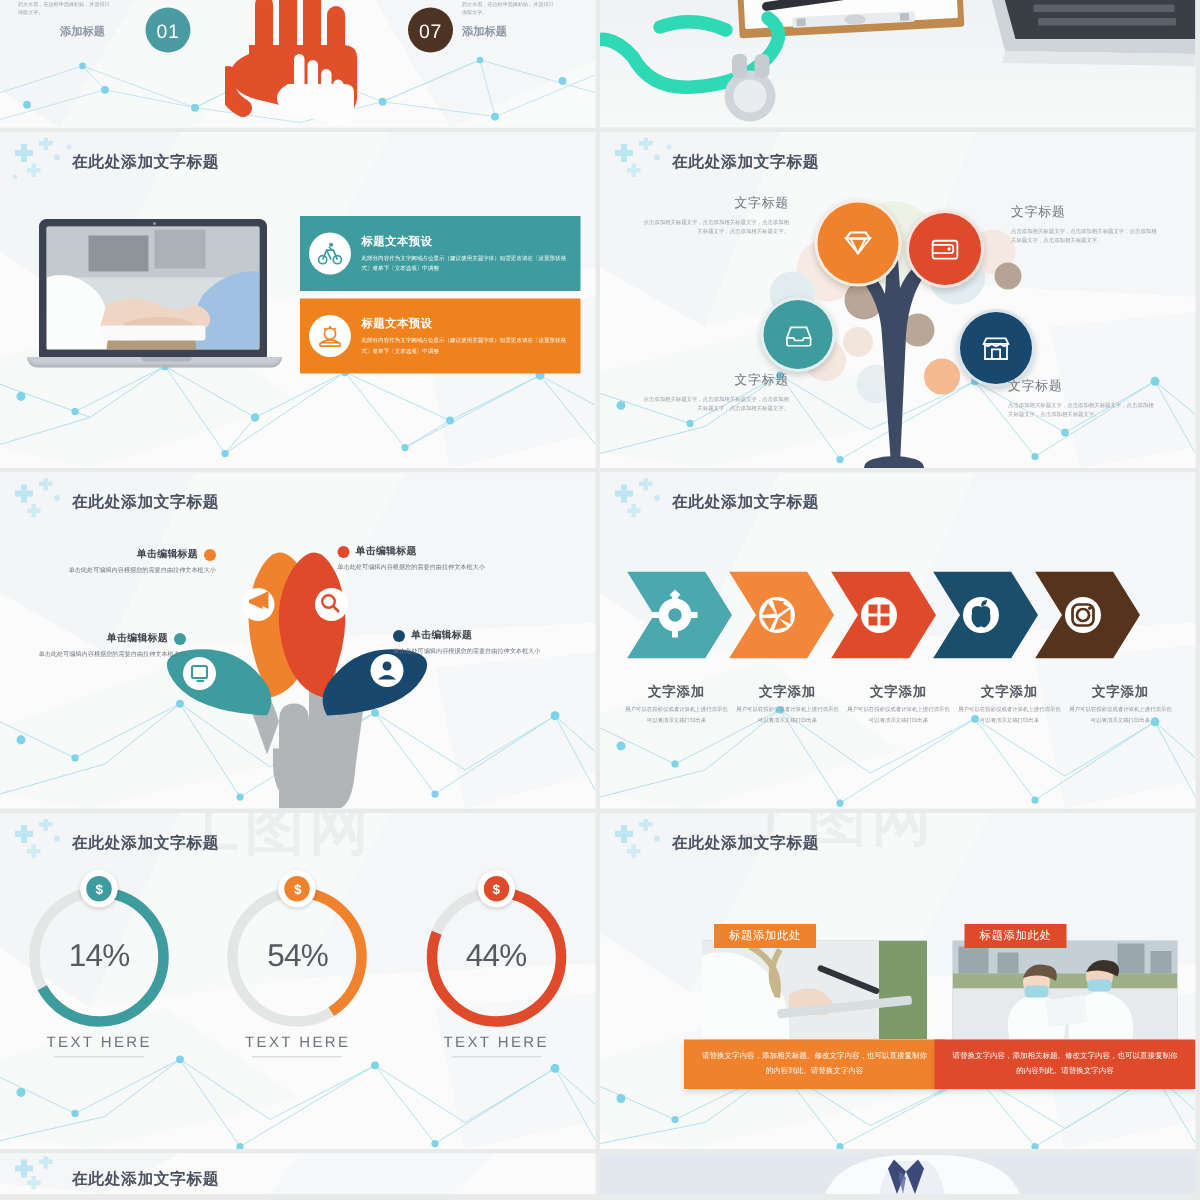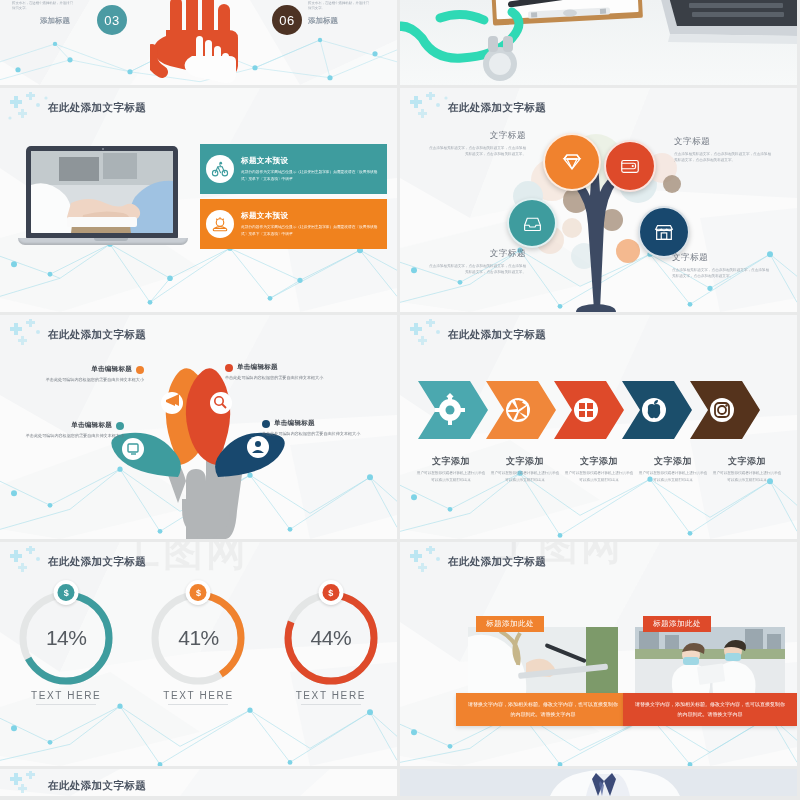--- a/index.html
+++ b/index.html
@@ -135,21 +135,21 @@
             <circle cx="255" cy="36" r="2.6"></circle>
           <circle cx="320" cy="8" r="2.2"></circle>
             <circle cx="330" cy="46" r="2.6"></circle>
             <circle cx="375" cy="22" r="2.6"></circle>
         </g>
       </svg>
     </div>
 
     <div class="blurb" style="left:12px; top:1px;">药文水石，在边框中选择粘贴，并适排只保留文字。</div>
     <div class="addt" style="left:40px; top:16px;">添加标题</div>
-    <div class="num" style="left:97px; top:5px; background:#4b9ba3;">03</div>
+    <div class="num" style="left:97px; top:5px; background:#4b9ba3;">01</div>
 
     <div class="hands">
       <svg viewBox="0 0 110 120">
         <g fill="#e0502b">
           <rect x="20" y="3" width="12" height="52" rx="6"></rect>
           <rect x="36" y="-4" width="12" height="60" rx="6"></rect>
           <rect x="52" y="1" width="12" height="56" rx="6"></rect>
           <rect x="68" y="10" width="12" height="48" rx="6"></rect>
           <path d="M16 42 q-14 6 -12 16 q2 10 16 14 l50 12 q16 2 18 -12 l0 -28 q0 -8 -10 -8 l-62 0 z"></path>
           <path d="M2 56 q-4 14 10 22" stroke="#e0502b" stroke-width="12" fill="none" stroke-linecap="round"></path>
@@ -157,21 +157,21 @@
         <g fill="#fdfdfd">
           <rect x="46" y="42" width="7" height="26" rx="3.5"></rect>
           <rect x="55" y="46" width="7" height="28" rx="3.5"></rect>
           <rect x="64" y="52" width="7" height="26" rx="3.5"></rect>
           <rect x="72" y="59" width="7" height="22" rx="3.5"></rect>
           <path d="M42 62 q-9 5 -7 12 q3 8 12 9 l28 6 q10 1 11 -8 l0 -14 q0 -5 -7 -5 l-37 0 z"></path>
         </g>
       </svg>
     </div>
 
-    <div class="num" style="left:272px; top:5px; background:#4d3324;">06</div>
+    <div class="num" style="left:272px; top:5px; background:#4d3324;">07</div>
     <div class="addt" style="left:308px; top:16px;">添加标题</div>
     <div class="blurb" style="left:308px; top:1px;">药文水石，在边框中选择粘贴，并适排只保留文字。</div>
   </div>
 
   <div class="slide top s2">
     <svg viewBox="0 0 397 85" preserveAspectRatio="none" style="position:absolute;inset:0;width:100%;height:100%">
       <defs>
         <linearGradient id="deskg" x1="0" y1="0" x2="0" y2="1">
           <stop offset="0" stop-color="#eff2f3"></stop>
             <stop offset="1" stop-color="#f7f9f9"></stop>
@@ -749,21 +749,21 @@
         <div class="dcap">TEXT HERE</div>
         <div class="dline"></div>
       </div>
 
       <div class="donut">
         <div class="dwrap">
           <svg viewBox="0 0 104 104" style="width:100%;height:100%;transform:rotate(-90deg)">
             <circle cx="52" cy="52" r="43" fill="none" stroke="#E4E6E6" stroke-width="7"></circle>
             <circle id="ring2" cx="52" cy="52" r="43" fill="none" stroke="#F0822E" stroke-width="7" stroke-linecap="butt" stroke-dasharray="110.7725569655761 159.40441124314611" stroke-dashoffset="0"></circle>
           </svg>
-          <div class="dval">41%</div>
+          <div class="dval">54%</div>
           <div class="dcoin">
               <i style="background:#F0822E;">$</i>
             </div>
         </div>
         <div class="dcap">TEXT HERE</div>
         <div class="dline"></div>
       </div>
 
       <div class="donut">
         <div class="dwrap">

